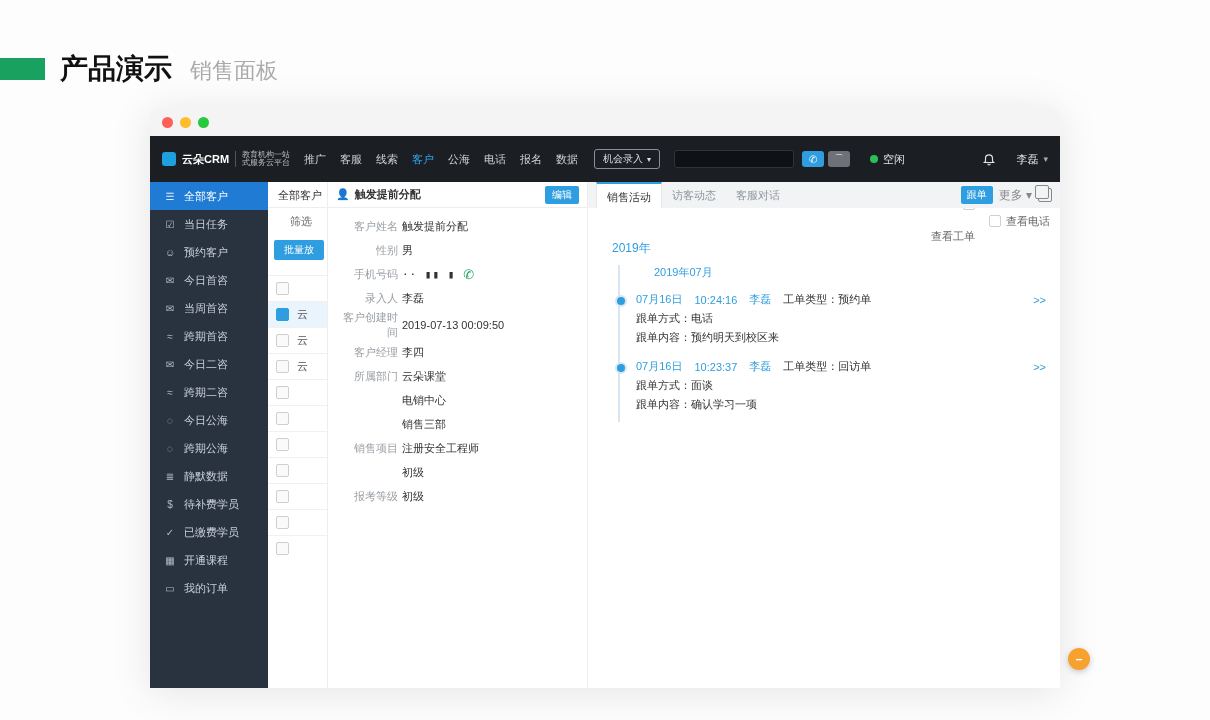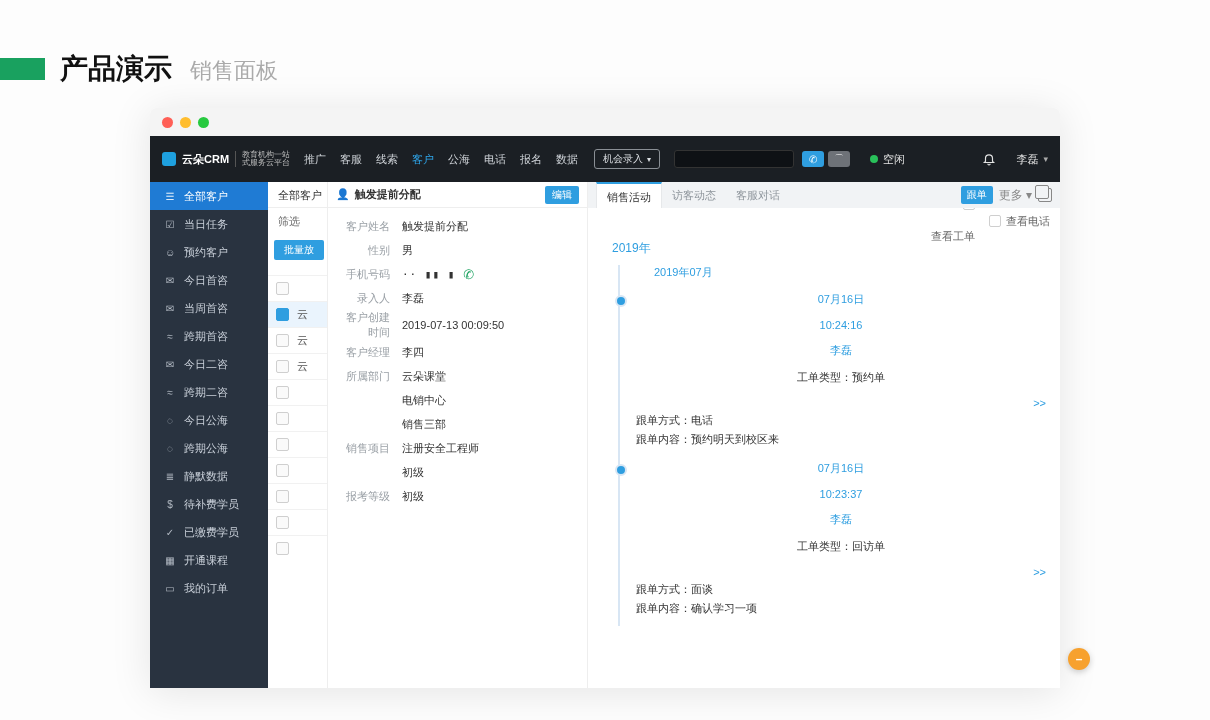--- a/index.html
+++ b/index.html
@@ -112,21 +112,21 @@
   .sidebar .sb-item {
     height: 28px; display:flex; align-items:center; gap:8px;
     padding-left: 14px; font-size: 11px; cursor:pointer;
   }
   .sidebar .sb-item.head { background:#1f7bd4; color:#fff; }
   .sb-icon { width:12px;height:12px; display:inline-flex; align-items:center; justify-content:center; font-size:10px; color:inherit; opacity:.85;}
 
   
   .mid { flex:0 0 60px; background:#fff; position:relative; border-right:1px solid #eee;}
   .mid .mid-head { height:26px; line-height:26px; padding-left:10px; font-size:11px; color:#333; border-bottom:1px solid #eee;}
-  .mid .mid-filter { height:26px; line-height:26px; padding-left:10px; font-size:11px; color:#666;}
+  .mid .mid-filter { height:26px; line-height:26px; padding-left:22px; font-size:11px; color:#666;}
   .mid .badge {
     margin: 6px 0 15px 6px;
     background:#2f9ee0; color:#fff; font-size:10px;
     padding:3px 10px; border-radius:2px; display:inline-block;
   }
   .mid .row {
     height:26px; display:flex; align-items:center;
     border-top:1px solid #f1f1f1;
   }
   .mid .row .chk {
@@ -139,21 +139,21 @@
   
   .detail { width: 260px; background:#fff; border-right:1px solid #eee; overflow:hidden;}
   .detail-head {
     height:26px; display:flex; align-items:center; justify-content:space-between;
     padding: 0 8px; border-bottom:1px solid #eee;
   }
   .detail-head .left { display:flex; align-items:center; gap:5px; font-size:11px; font-weight:600; color:#333;}
   .edit-btn { background:#2f9ee0; color:#fff; font-size:10px; padding:2px 7px; border-radius:2px;}
   .fields { padding: 6px 10px; }
   .field { display:flex; align-items:center; min-height:24px; font-size:11px; }
-  .field .lbl { width: 64px; text-align:right; color:#9aa0a6; padding-right:12px;}
+  .field .lbl { width: 64px; text-align:right; color:#9aa0a6; padding-right:4px;}
   .field .val { color:#333; display:flex; align-items:center; gap:8px;}
   .phone-mask { letter-spacing:1px; font-family: monospace; color:#333;}
   .phone-icon { color:#19a15f; font-size:13px;}
 
   
   .activity { flex:1; background:#fff; display:flex; flex-direction:column;}
   .act-tabs { height:26px; background:#f1f3f5; display:flex; align-items:center; padding:0 8px; position:relative;}
   .act-tab { font-size:11px; color:#8d949b; padding:0 10px; cursor:pointer;}
   .act-tab.active {
     color:#333; background:#fff; height:26px; line-height:26px;
@@ -169,21 +169,21 @@
   .tl-wrap { padding: 0 14px 10px 24px; overflow:auto; }
   .year { color:#2f9ee0; font-size:12px; margin: 6px 0 8px 0;}
   .month { color:#2f9ee0; font-size:11px; margin: 0 0 8px 18px;}
   .timeline { position:relative; margin-left: 6px; border-left:2px solid #d8e6f4; padding-left: 16px;}
   .tl-node { position:relative; padding: 4px 0 10px 0; }
   .tl-node::before {
     content:""; position:absolute; left:-21px; top:7px;
     width:8px;height:8px;border-radius:50%;
     background:#2f9ee0; border:2px solid #d8e6f4;
   }
-  .tl-head { display:flex; align-items:center; gap:12px; font-size:11px;flex-direction:column; }
+  .tl-head { display:flex; align-items:center; gap:12px; font-size:11px; }
   .tl-date { color:#2f9ee0;}
   .tl-time { color:#2f9ee0;}
   .tl-user { color:#2f9ee0;}
   .tl-type { color:#333;}
   .tl-expand { margin-left:auto; color:#2f9ee0; font-size:11px;}
   .tl-line { font-size:11px; color:#333; margin-top:4px;}
   .tl-line .k { color:#333;}
 
   
   .fab {

